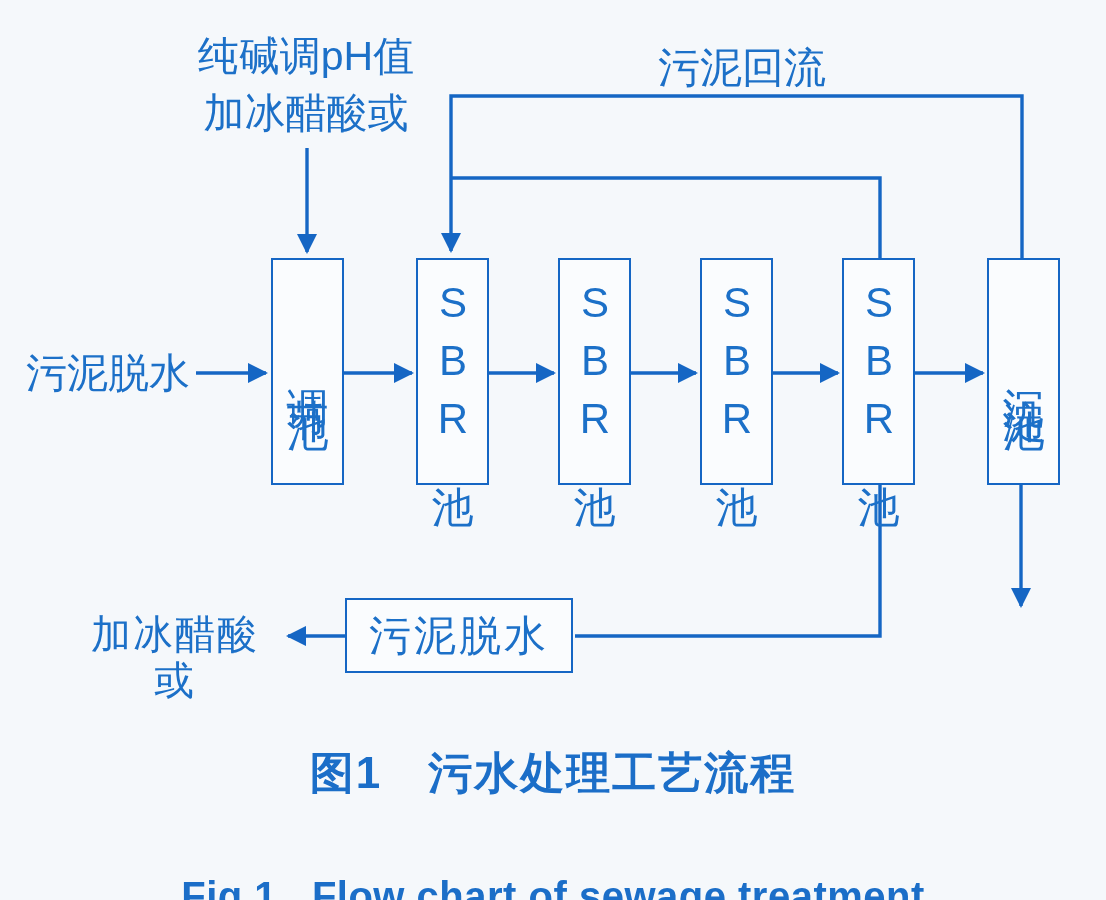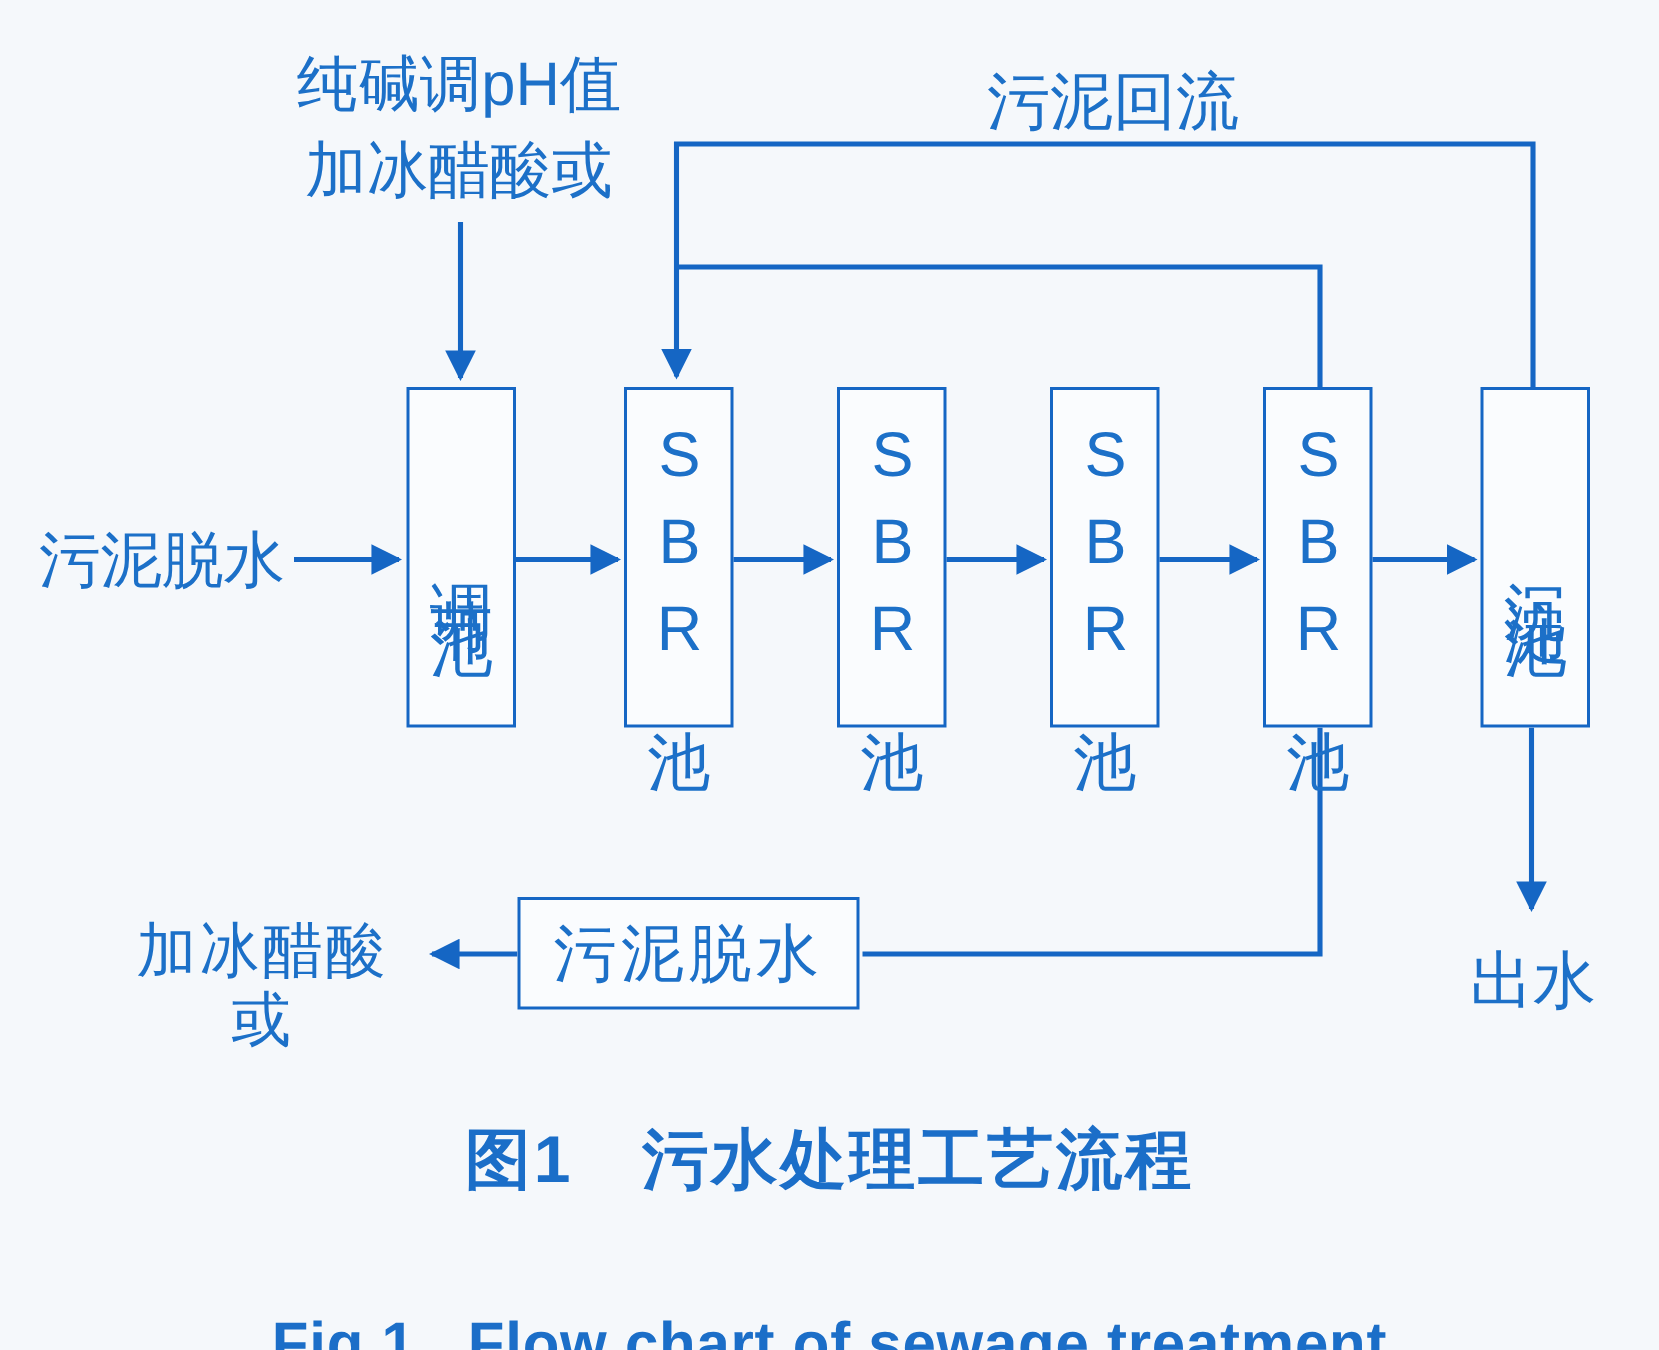--- a/index.html
+++ b/index.html
@@ -132,18 +132,17 @@
   <div class="node n6">
     <span>沉淀池</span>
   </div>
 
   <div class="node-h">
     <span>污泥脱水</span>
   </div>
 
   <div class="lbl sludge-out">加冰醋酸或</div>
 
-  <div class="lbl effluent">出水</div>
 
   <div class="caption caption-zh">图1　污水处理工艺流程</div>
   <div class="caption caption-en">Fig.1   Flow chart of sewage treatment</div>
 
 </div>
 
 </body></html>

